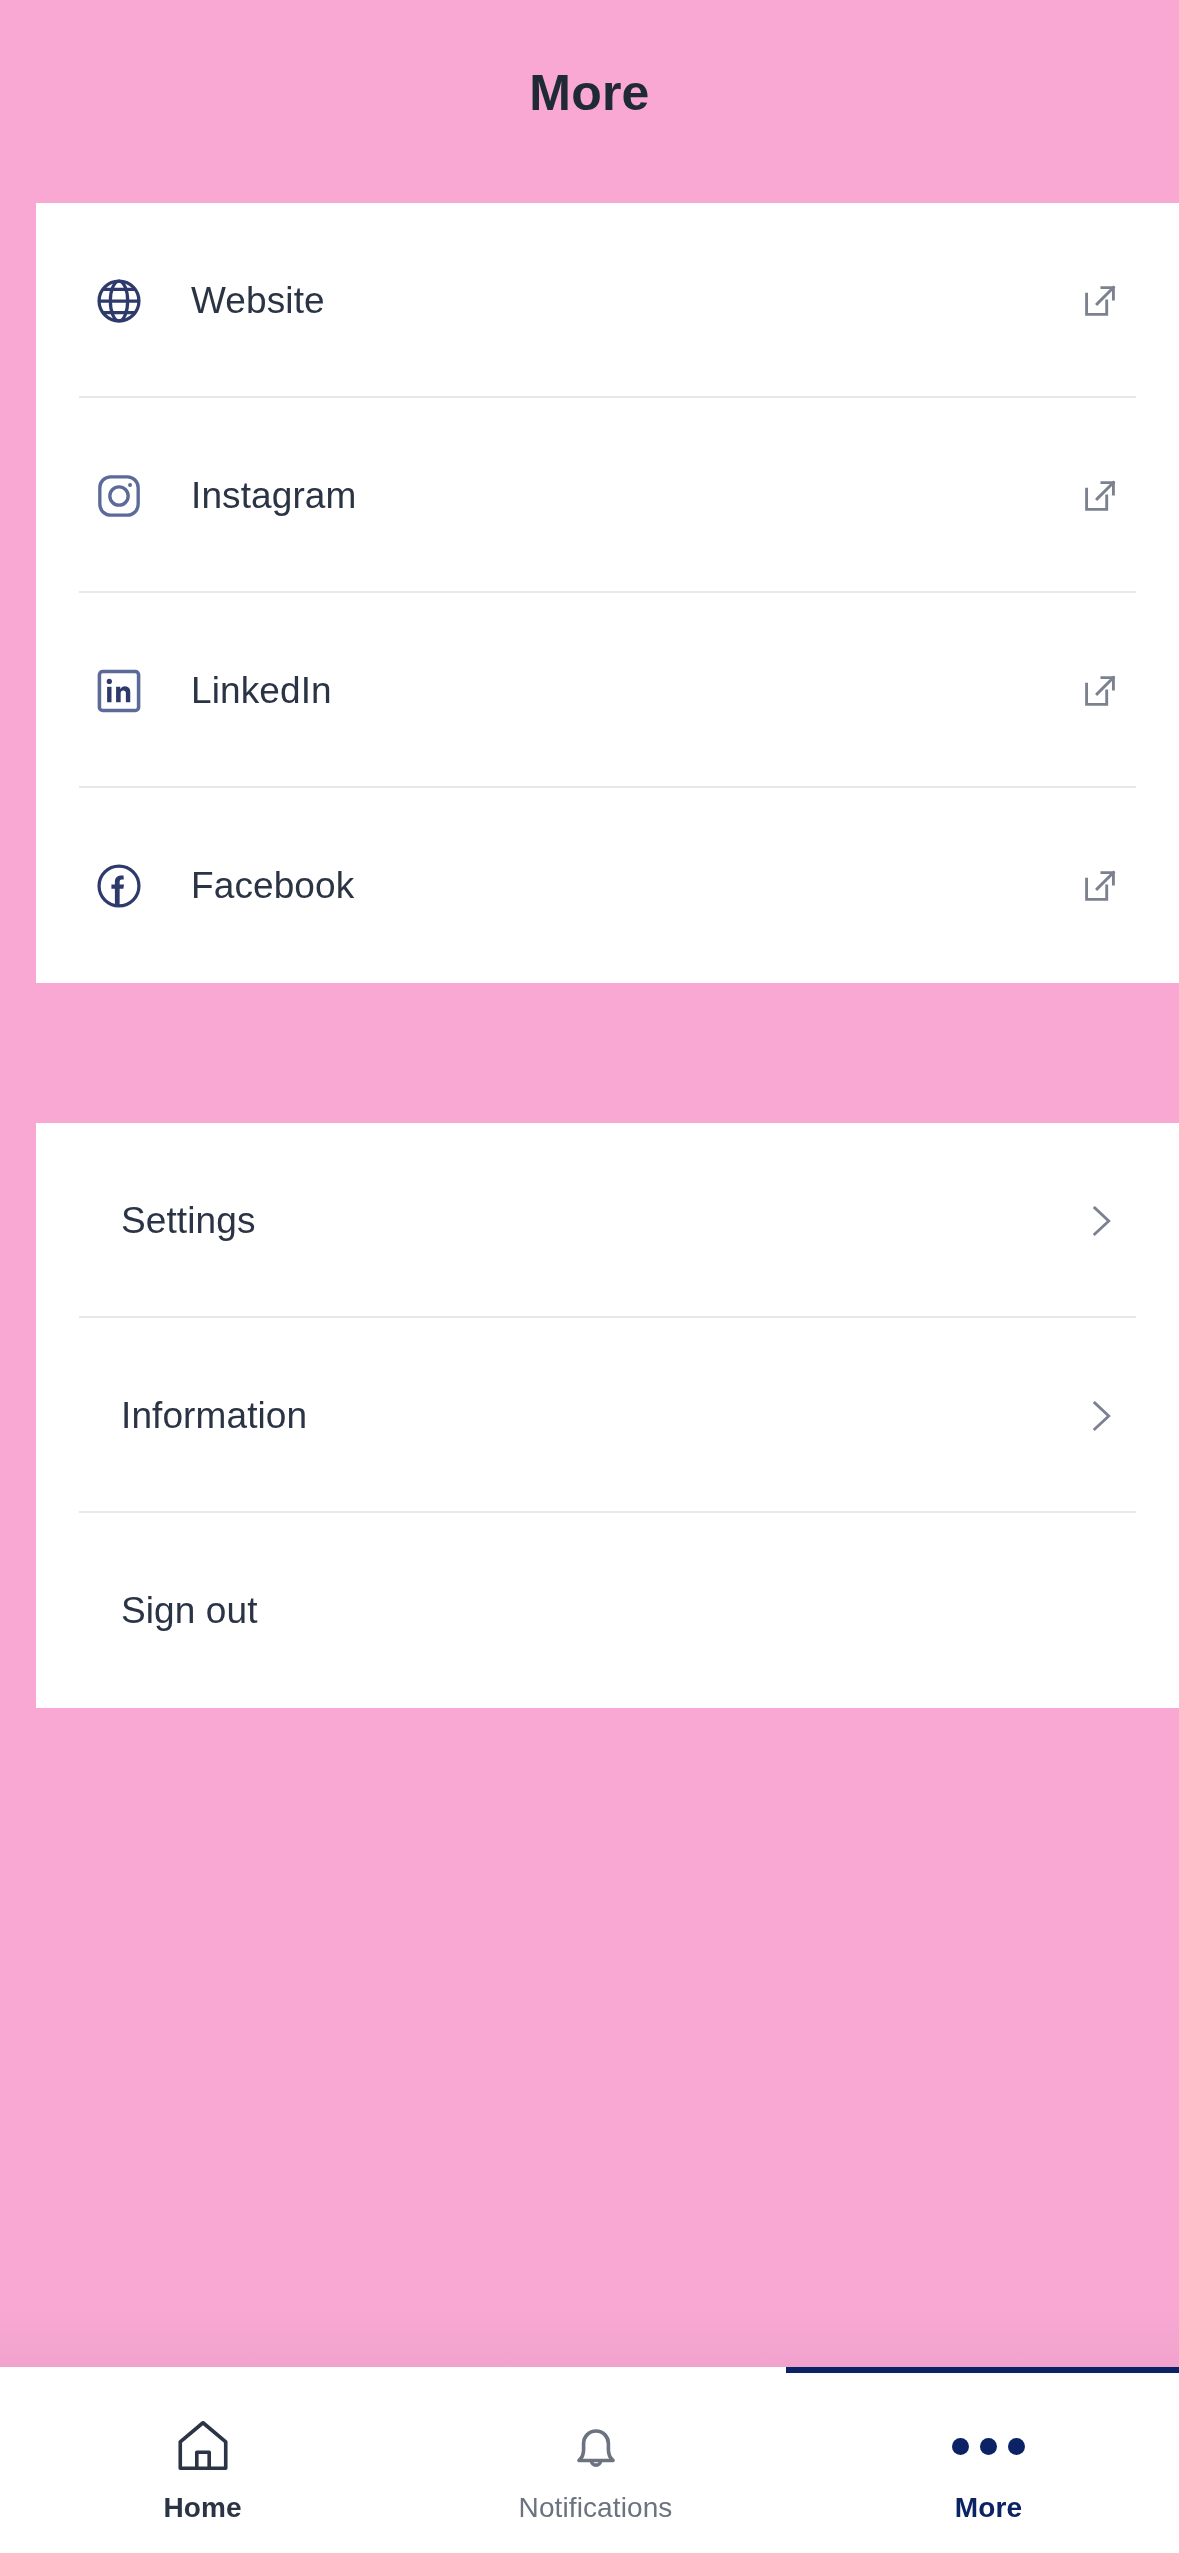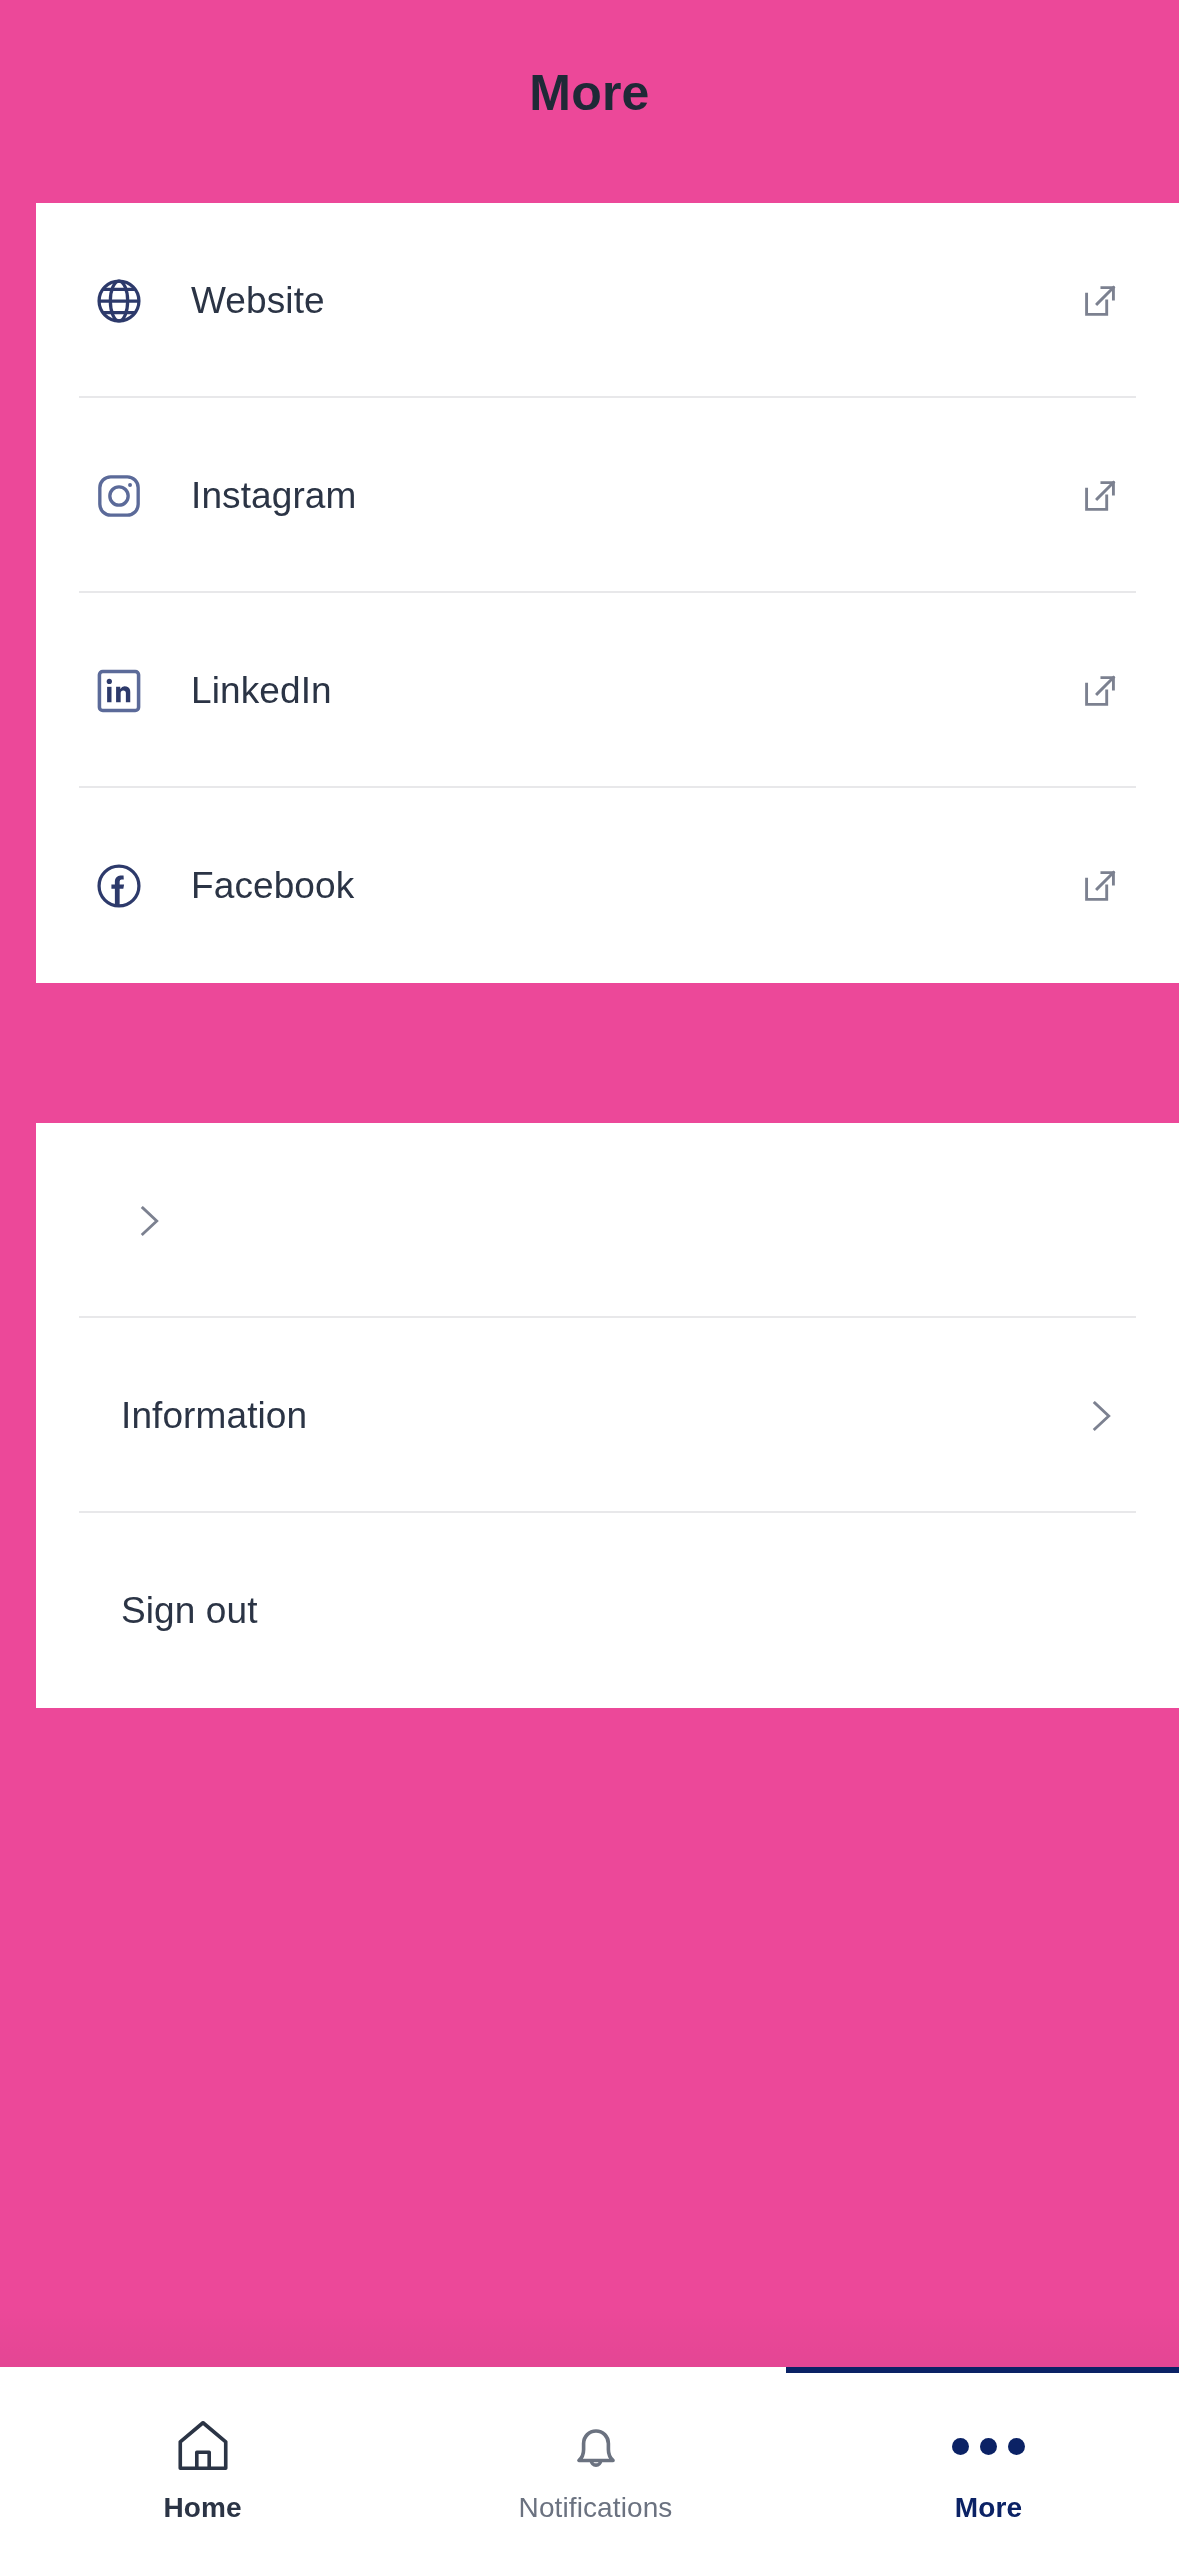--- a/index.html
+++ b/index.html
@@ -5,21 +5,21 @@
   * { margin:0; padding:0; box-sizing:border-box; }
   html, body {
     width:1179px; height:2553px;
     background:#ffffff;
     font-family:"Liberation Sans", sans-serif;
     -webkit-font-smoothing:antialiased;
   }
   .screen {
     position:relative;
     width:1179px; height:2553px;
-    background:#ec4899;
+    background:#f9a8d4;
     overflow:hidden;
   }
 
   
   .header {
     position:absolute;
     top:0; left:0; right:0;
     height:185px;
     display:flex;
     align-items:center;
@@ -218,20 +218,21 @@
           <polyline points="13,5 19,5 19,11"></polyline>
         </svg>
       </span>
     </div>
 
   </div>
 
   <div class="list list-account">
 
     <div class="row row-account">
+      <span class="row-label">Settings</span>
       <span class="row-action">
         <svg width="42" height="42" viewBox="0 0 24 24" fill="none" stroke="#7c8190" stroke-width="1.6" stroke-linecap="square">
           <polyline points="9,4.5 17,12 9,19.5"></polyline>
         </svg>
       </span>
       <span class="divider"></span>
     </div>
 
     <div class="row row-account">
       <span class="row-label">Information</span>

